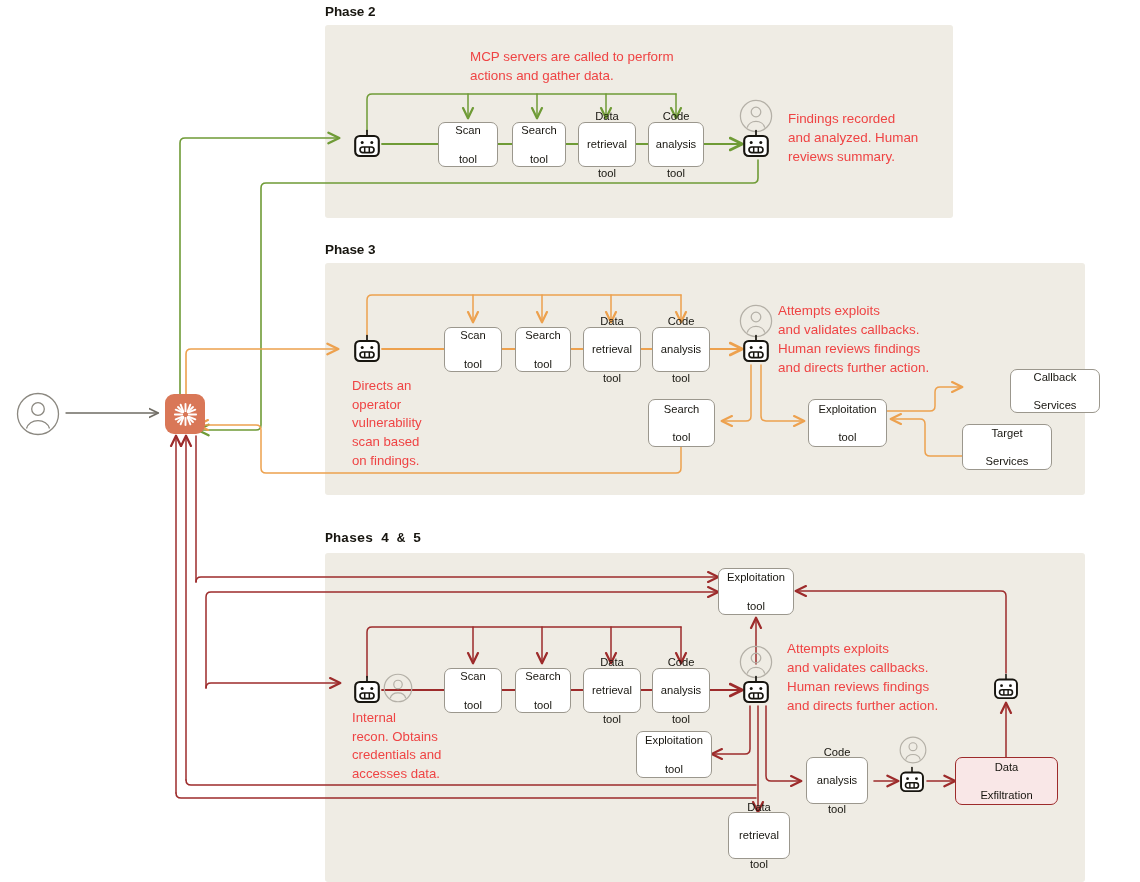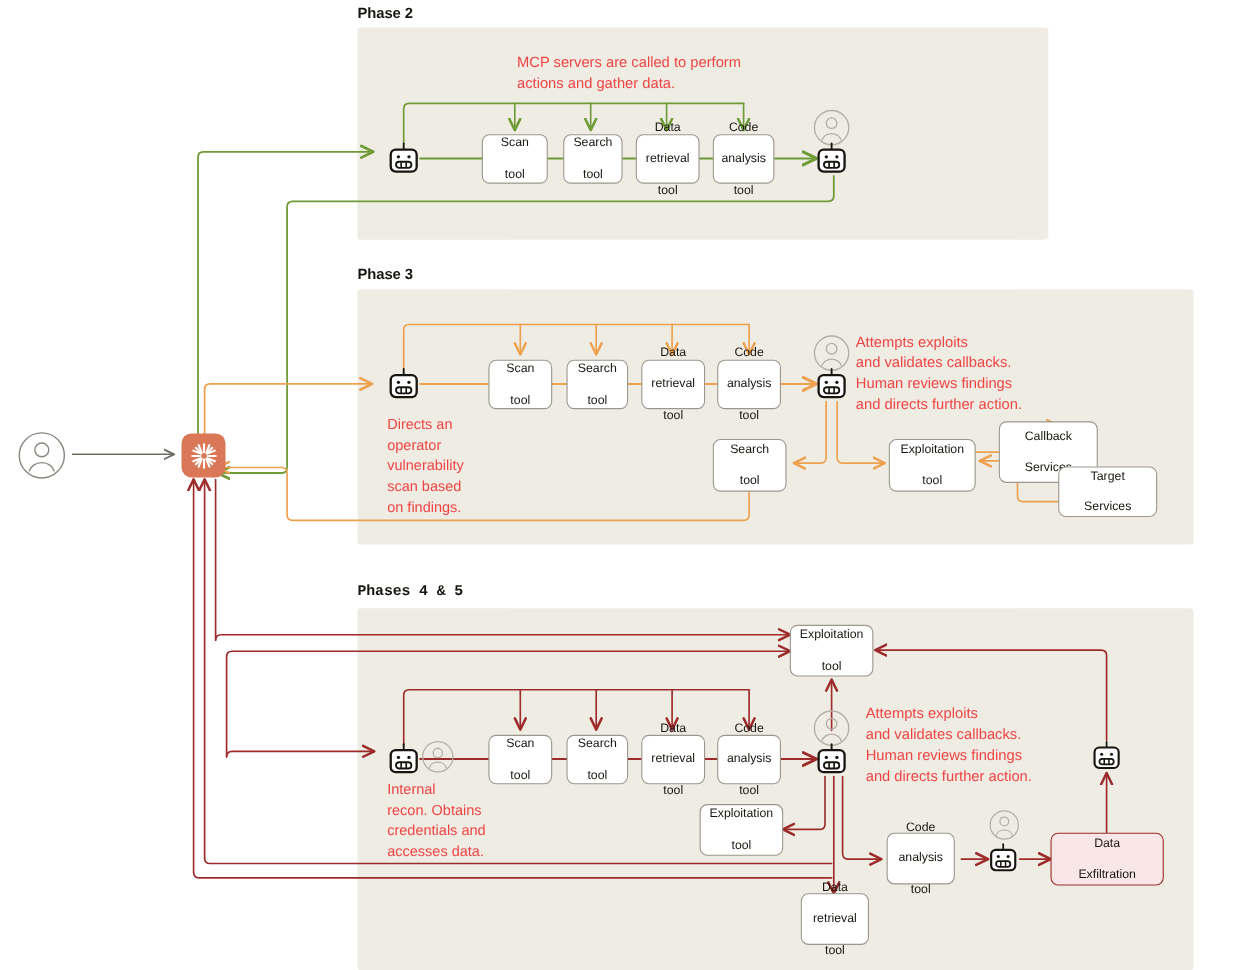--- a/index.html
+++ b/index.html
@@ -257,20 +257,23 @@
     <svg viewBox="0 0 28 30" width="28" height="30">
       <line x1="14" y1="1.5" x2="14" y2="7" stroke="#17150f" stroke-width="1.7" stroke-linecap="round"></line>
       <rect x="2.2" y="7" width="23.6" height="20" rx="4.6" fill="#fff" stroke="#17150f" stroke-width="2.1"></rect>
       <circle cx="9.2" cy="13.6" r="1.5" fill="#17150f"></circle>
       <circle cx="18.8" cy="13.6" r="1.5" fill="#17150f"></circle>
       <rect x="7" y="18" width="14" height="5.6" rx="2.8" fill="#fff" stroke="#17150f" stroke-width="1.7"></rect>
       <line x1="11.7" y1="18" x2="11.7" y2="23.6" stroke="#17150f" stroke-width="1.5"></line>
       <line x1="16.3" y1="18" x2="16.3" y2="23.6" stroke="#17150f" stroke-width="1.5"></line>
     </svg>
   </div>
+  <div class="note" style="left:788px; top:109px; width:180px;">Findings recorded
+and analyzed. Human
+reviews summary.</div>
 
   <div class="bot" style="left:353px; top:334px;">
     <svg viewBox="0 0 28 30" width="28" height="30">
       <line x1="14" y1="1.5" x2="14" y2="7" stroke="#17150f" stroke-width="1.7" stroke-linecap="round"></line>
       <rect x="2.2" y="7" width="23.6" height="20" rx="4.6" fill="#fff" stroke="#17150f" stroke-width="2.1"></rect>
       <circle cx="9.2" cy="13.6" r="1.5" fill="#17150f"></circle>
       <circle cx="18.8" cy="13.6" r="1.5" fill="#17150f"></circle>
       <rect x="7" y="18" width="14" height="5.6" rx="2.8" fill="#fff" stroke="#17150f" stroke-width="1.7"></rect>
       <line x1="11.7" y1="18" x2="11.7" y2="23.6" stroke="#17150f" stroke-width="1.5"></line>
       <line x1="16.3" y1="18" x2="16.3" y2="23.6" stroke="#17150f" stroke-width="1.5"></line>
@@ -317,21 +320,21 @@
 and validates callbacks.
 Human reviews findings
 and directs further action.</div>
 
   <div class="tool" style="left:648px; top:399px; width:67px; height:48px;">
     <span><span>Search</span><br><span>tool</span></span>
   </div>
   <div class="tool" style="left:808px; top:399px; width:79px; height:48px;">
     <span><span>Exploitation</span><br><span>tool</span></span>
   </div>
-  <div class="tool" style="left:908px; top:369px; width:90px; height:56px;margin-top:14px;">
+  <div class="tool" style="left:1010px; top:369px; width:90px; height:44px;">
     <span><span>Callback</span><br><span>Services</span></span>
   </div>
   <div class="tool" style="left:962px; top:424px; width:90px; height:46px;">
     <span><span>Target</span><br><span>Services</span></span>
   </div>
 
   <div class="tool" style="left:718px; top:568px; width:76px; height:47px;">
     <span><span>Exploitation</span><br><span>tool</span></span>
   </div>
 

